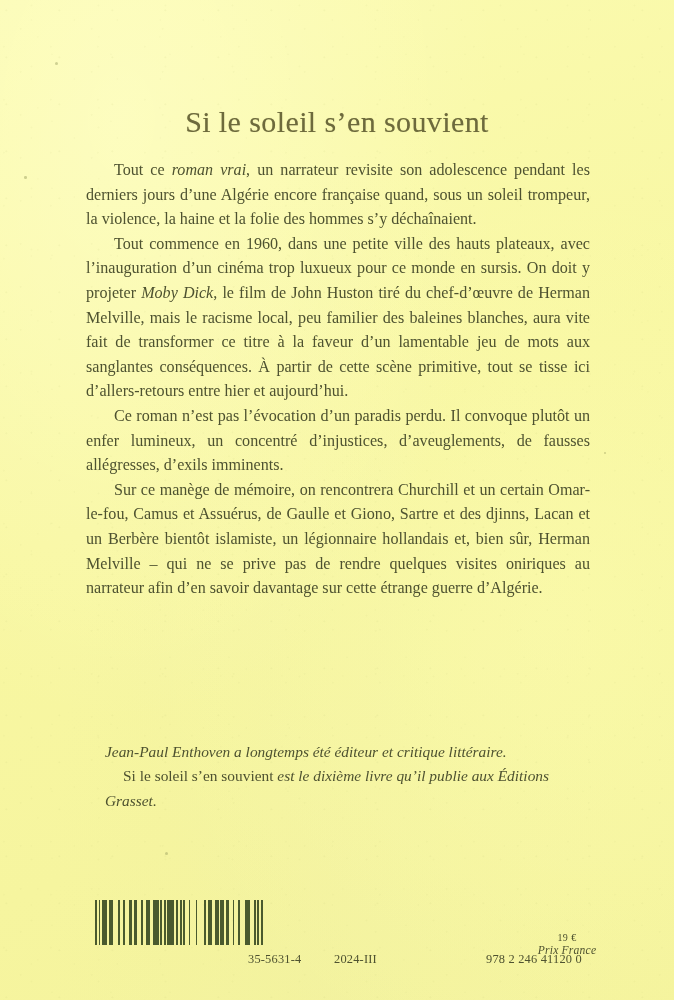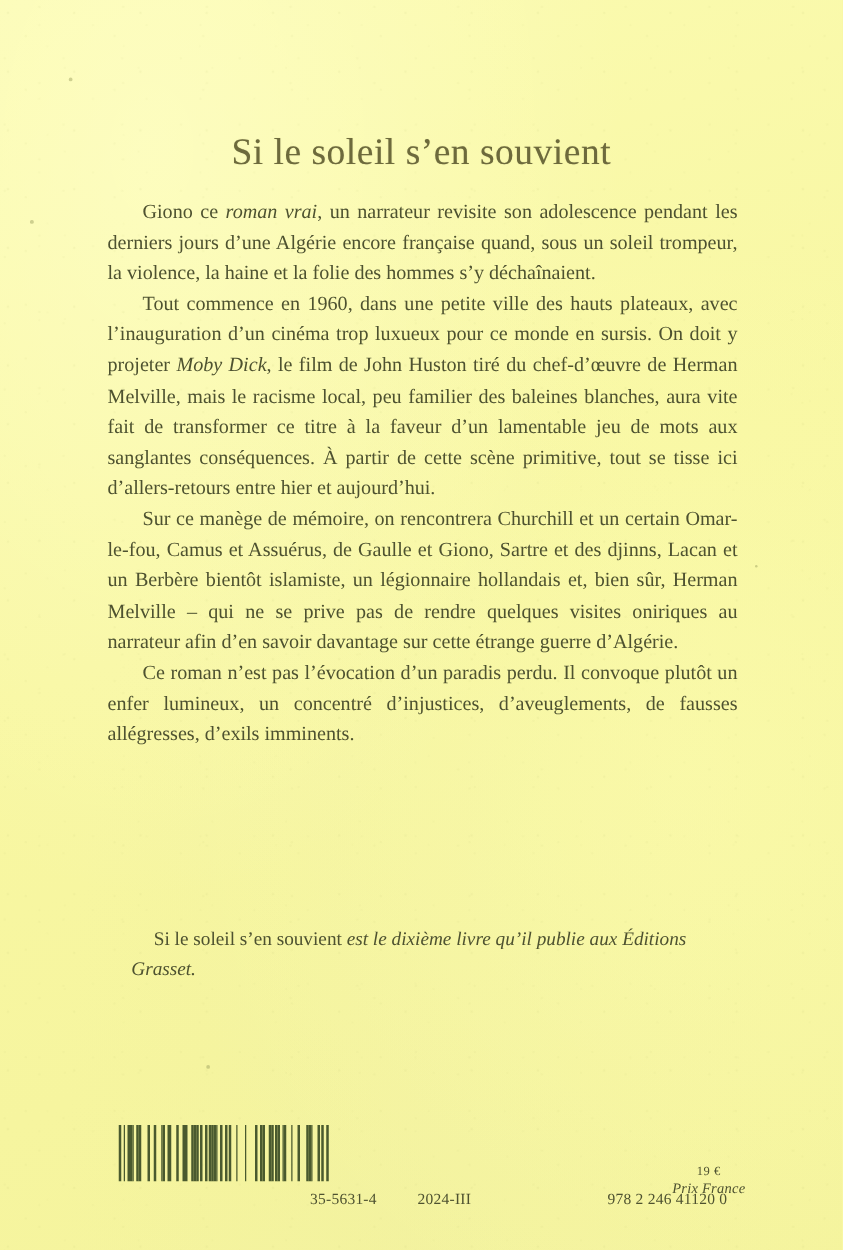--- a/index.html
+++ b/index.html
@@ -193,27 +193,28 @@
 <div class="grain"></div>
 
 <div class="speck" style="left:55px;top:62px;width:3px;height:3px;"></div>
 <div class="speck" style="left:24px;top:176px;width:2.5px;height:2.5px;"></div>
 <div class="speck" style="left:165px;top:852px;width:3px;height:3px;"></div>
 <div class="speck" style="left:604px;top:452px;width:2px;height:2px;"></div>
 
 <h1 class="title">Si le soleil s’en souvient</h1>
 
 <div class="body-text" id="blurb">
-    <p><span>Giono ce </span><em>roman vrai</em><span>, un narrateur revisite son adolescence pendant les derniers jours d’une Algérie encore française quand, sous un soleil trompeur, la violence, la haine et la folie des hommes s’y déchaînaient.</span></p>
+    <p><span>Tout ce </span><em>roman vrai</em><span>, un narrateur revisite son adolescence pendant les derniers jours d’une Algérie encore française quand, sous un soleil trompeur, la violence, la haine et la folie des hommes s’y déchaînaient.</span></p>
     <p><span>Tout commence en 1960, dans une petite ville des hauts plateaux, avec l’inauguration d’un cinéma trop luxueux pour ce monde en sursis. On doit y projeter </span><em>Moby Dick</em><span>, le film de John Huston tiré du chef-d’œuvre de Herman Melville, mais le racisme local, peu familier des baleines blanches, aura vite fait de transformer ce titre à la faveur d’un lamentable jeu de mots aux sanglantes conséquences. À partir de cette scène primitive, tout se tisse ici d’allers-retours entre hier et aujourd’hui.</span></p>
+    <p><span>Ce roman n’est pas l’évocation d’un paradis perdu. Il convoque plutôt un enfer lumineux, un concentré d’injustices, d’aveuglements, de fausses allégresses, d’exils imminents.</span></p>
     <p><span>Sur ce manège de mémoire, on rencontrera Churchill et un certain Omar-le-fou, Camus et Assuérus, de Gaulle et Giono, Sartre et des djinns, Lacan et un Berbère bientôt islamiste, un légionnaire hollandais et, bien sûr, Herman Melville – qui ne se prive pas de rendre quelques visites oniriques au narrateur afin d’en savoir davantage sur cette étrange guerre d’Algérie.</span></p>
-    <p><span>Ce roman n’est pas l’évocation d’un paradis perdu. Il convoque plutôt un enfer lumineux, un concentré d’injustices, d’aveuglements, de fausses allégresses, d’exils imminents.</span></p>
   </div>
 
 <div class="bio">
+  <p>Jean-Paul Enthoven a longtemps été éditeur et critique littéraire.</p>
   <p class="indent"><span class="roman">Si le soleil s’en souvient</span><span> est le dixième livre qu’il publie aux Éditions Grasset.</span></p>
 </div>
 
 <div class="barcode-block">
   <div class="barcode-bars" id="barcode">
       <span style="width: 1.76842px;"></span>
       <span style="width: 1.76842px; background: transparent;"></span>
       <span style="width: 1.76842px;"></span>
       <span style="width: 1.76842px; background: transparent;"></span>
       <span style="width: 1.76842px;"></span>

